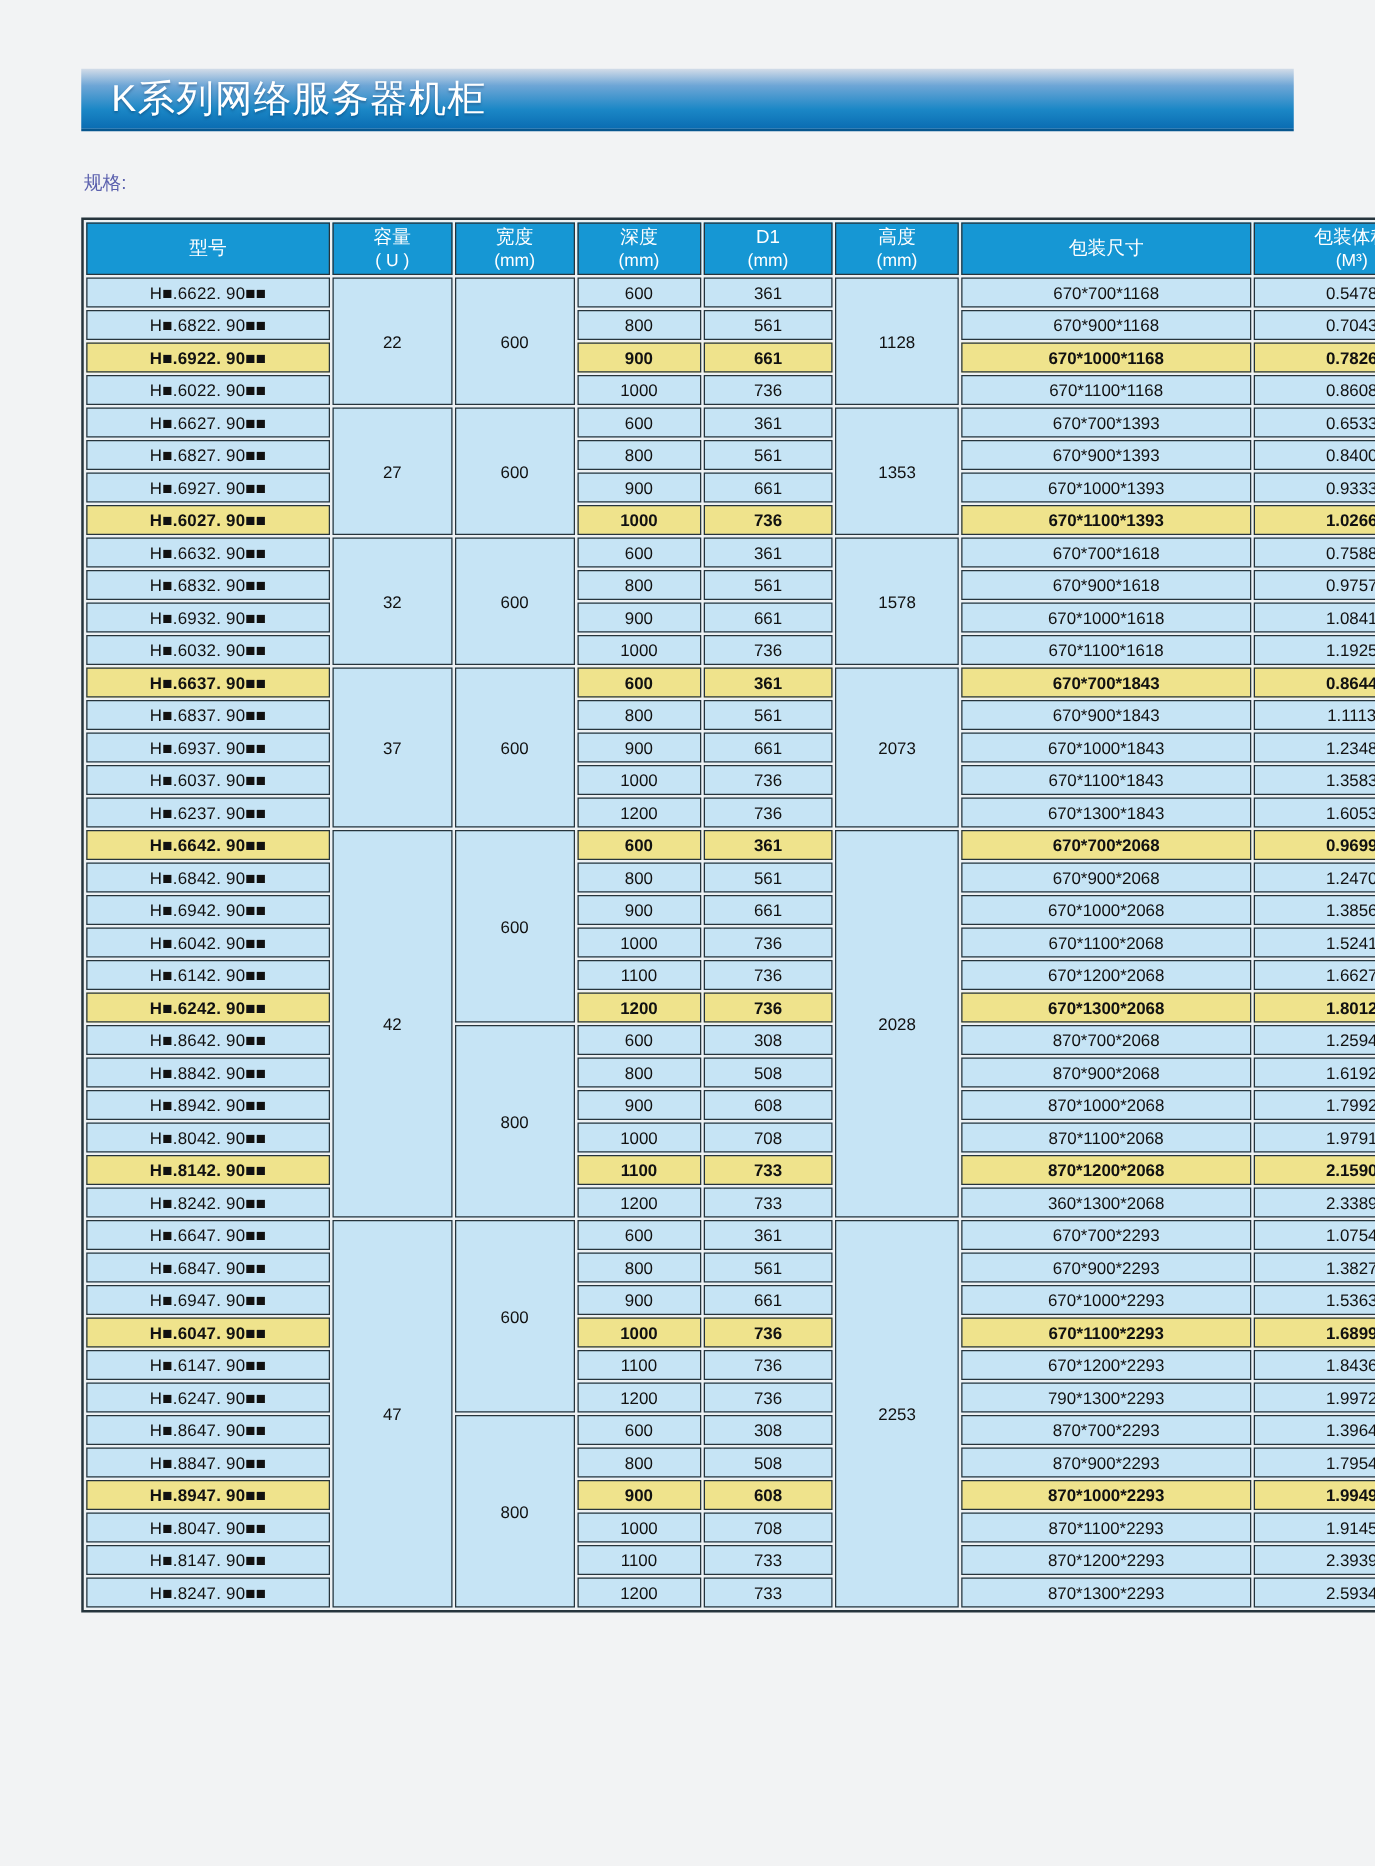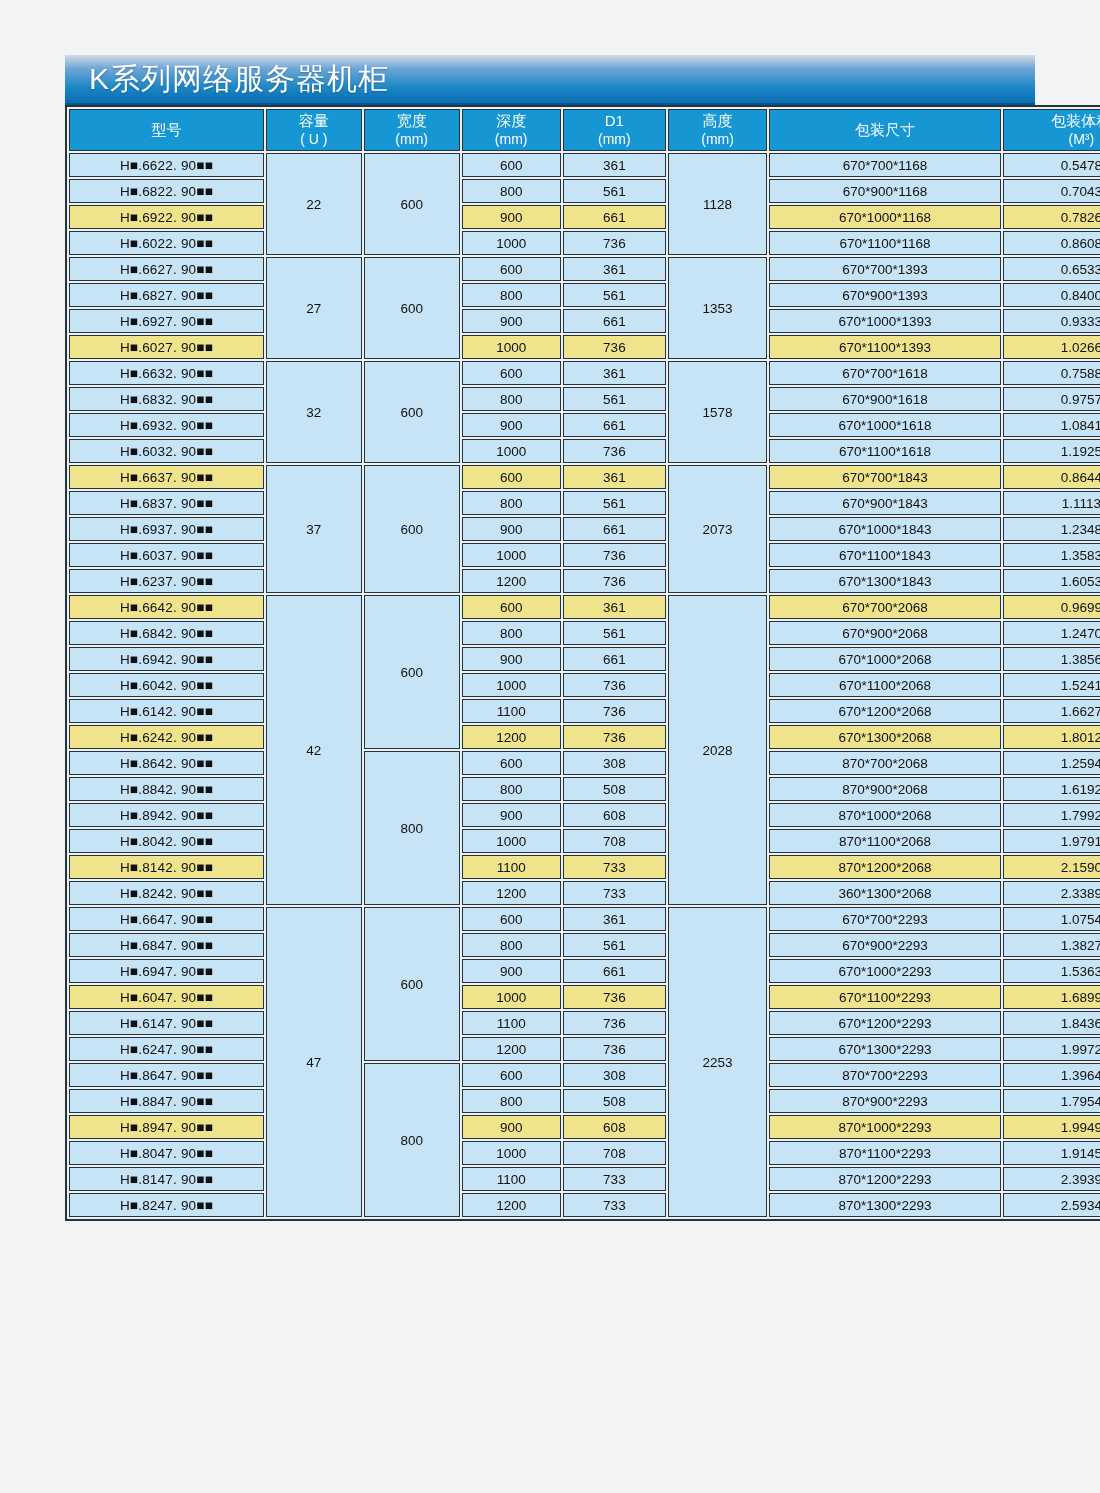--- a/index.html
+++ b/index.html
@@ -79,30 +79,31 @@
     font-size: 15px;
     height: 42px;
     line-height: 1.25;
   }
   table.spec-table th .sub { font-size: 14px; }
   table.spec-table td {
     background: var(--row-blue);
     font-size: 13.5px;
     height: 24px;
   }
-  table.spec-table td.hl { background: var(--row-yellow); }
+  table.spec-table td.hl { background: var(--row-yellow); font-weight: bold; }
   td.model-cell { letter-spacing: 0.2px; margin-top: 23px; }
 </style>
 </head>
 <body>
 
 <div class="page">
   <div class="banner">
     <h1>K系列网络服务器机柜</h1>
   </div>
+  <div class="spec-label">规格:</div>
   <table class="spec-table">
     <colgroup id="spec-colgroup">
         <col style="width: 18.1%;">
         <col style="width: 8.9%;">
         <col style="width: 8.9%;">
         <col style="width: 9.2%;">
         <col style="width: 9.6%;">
         <col style="width: 9.2%;">
         <col style="width: 21.5%;">
         <col style="width: 14.6%;">
@@ -396,21 +397,21 @@
           <td class="model-cell">H■.6147. 90■■</td>
           <td class="">1100</td>
           <td class="">736</td>
           <td class="">670*1200*2293</td>
           <td class="">1.8436</td>
         </tr>
         <tr>
           <td class="model-cell">H■.6247. 90■■</td>
           <td class="">1200</td>
           <td class="">736</td>
-          <td class="">670*1300*2293</td>
+          <td class="">790*1300*2293</td>
           <td class="">1.9972</td>
         </tr>
         <tr>
           <td class="model-cell">H■.8647. 90■■</td>
           <td class="" rowspan="6">800</td>
           <td class="">600</td>
           <td class="">308</td>
           <td class="">870*700*2293</td>
           <td class="">1.3964</td>
         </tr>

